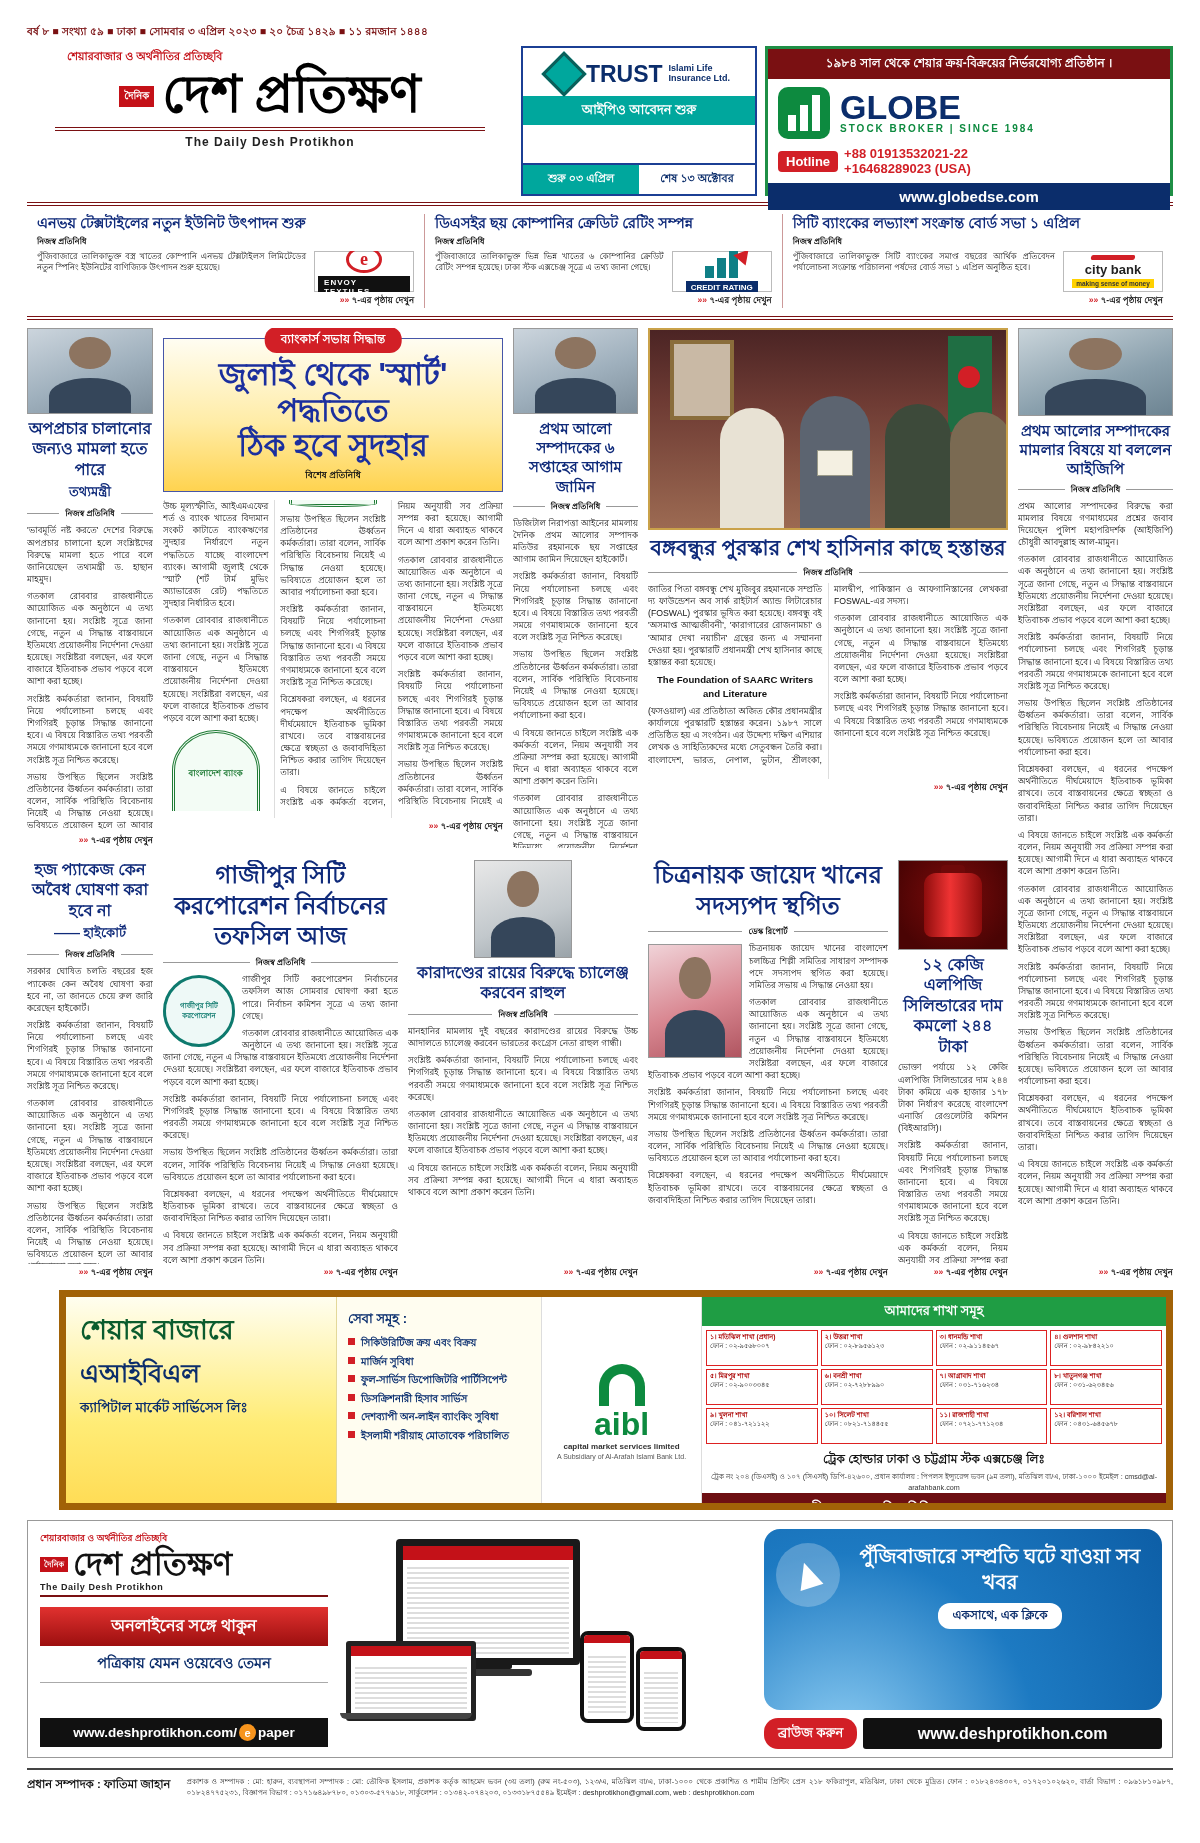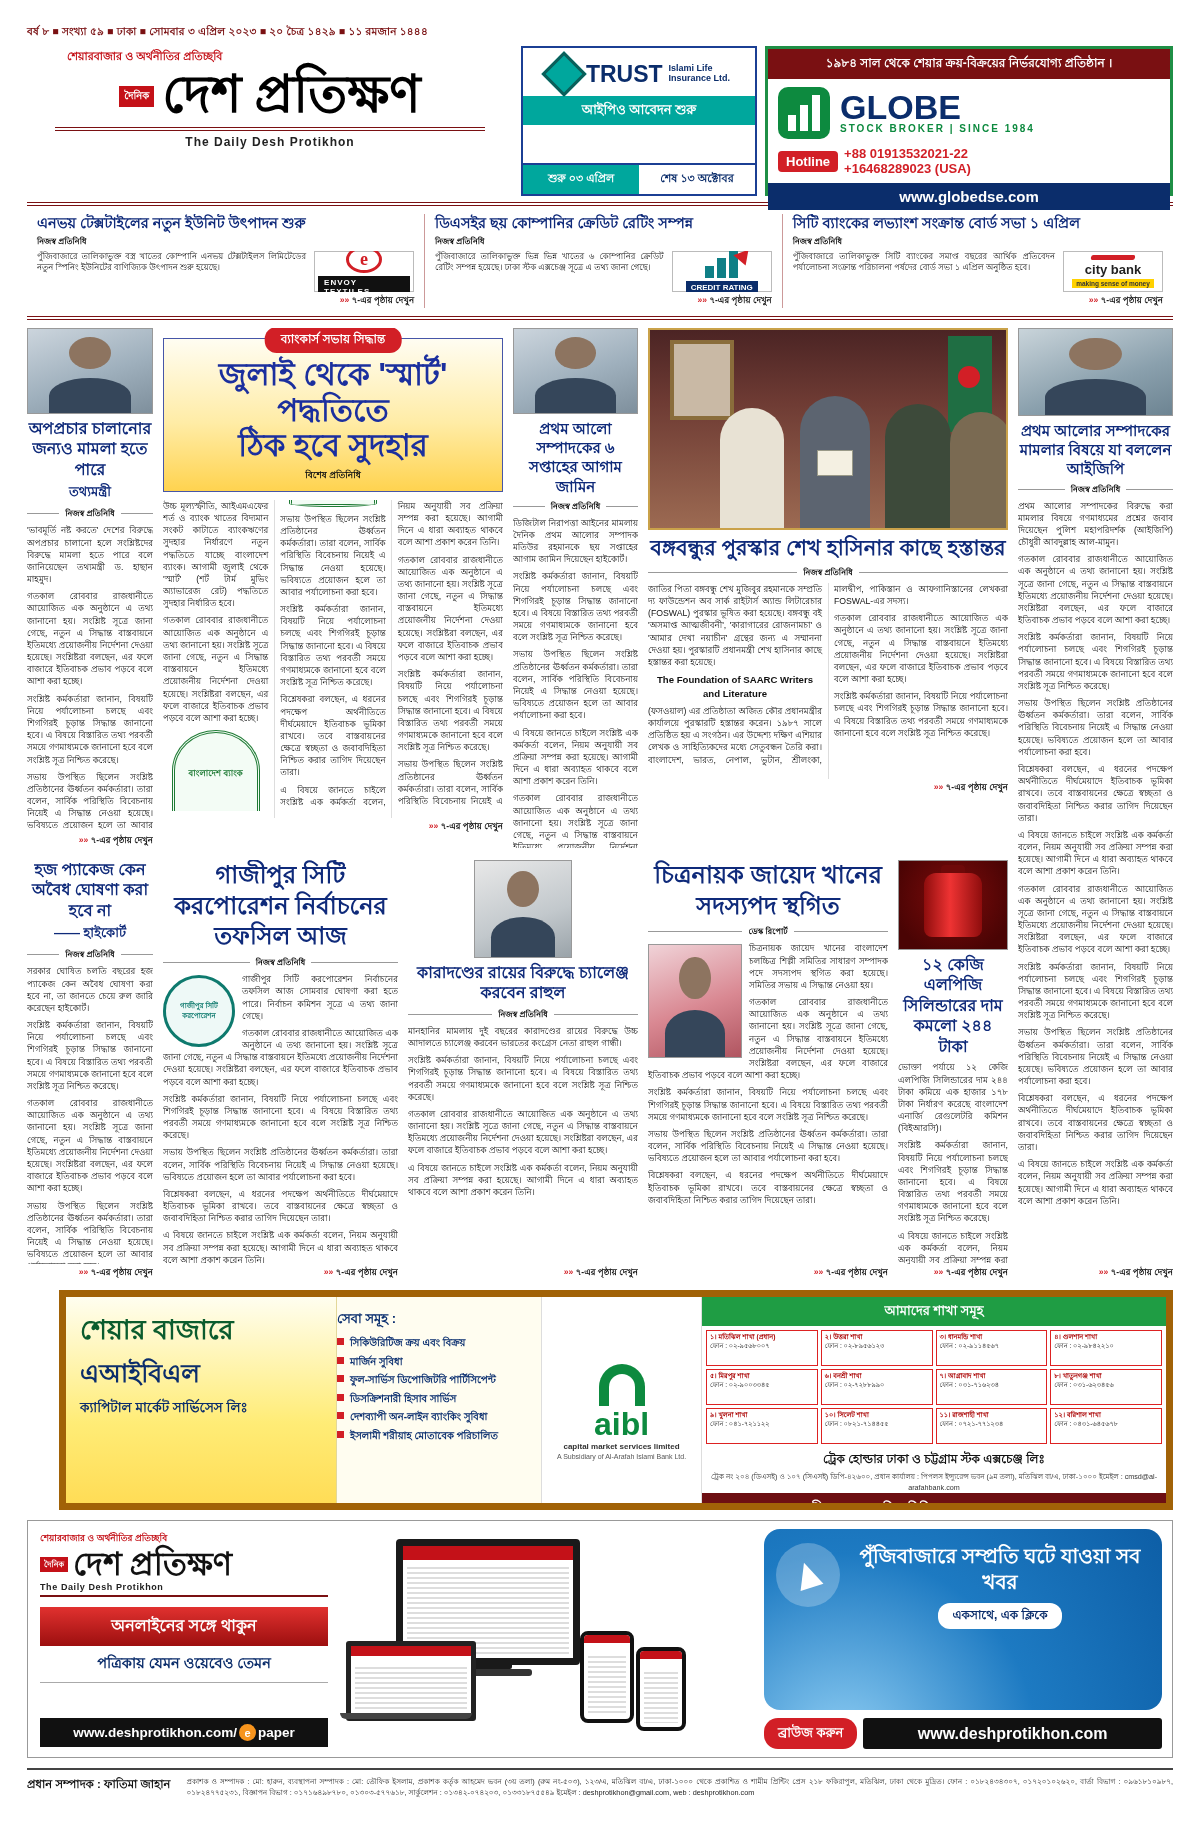--- a/index.html
+++ b/index.html
@@ -113,21 +113,21 @@
   .cyl{position:absolute;left:50%;top:12px;transform:translateX(-50%);width:58px;height:64px;
     background:linear-gradient(90deg,#8e0d0d,#ef3333 45%,#8e0d0d);border-radius:12px 12px 8px 8px;}
   .cyl::before{content:"";position:absolute;top:-8px;left:17px;width:24px;height:8px;background:#6e0909;border-radius:4px 4px 0 0;}
   
   .aibl{border:7px solid #a16207;margin-top:10px;height:220px;display:grid;grid-template-columns:270px 205px 160px 1fr;box-sizing:border-box;overflow:hidden;margin-left:32px;}
   .ay{background:linear-gradient(180deg,#fffef0 0%,#ffec76 55%,#ffd84d 100%);padding:12px 14px;box-sizing:border-box;}
   .ay-h{color:#0b5c2e;font-size:27px;font-weight:bold;}
   .ay-p{color:#143a8c;font-size:12.5px;font-weight:bold;line-height:1.55;margin:8px 0;}
   .ay-b1{color:#0b2d6b;font-size:25px;font-weight:bold;}
   .ay-b2{color:#0b2d6b;font-size:13.5px;font-weight:bold;}
-  .svc{background:#fffdf0;padding:12px 0;box-sizing:border-box;border-left:1px solid #e3d89a;}
+  .svc{background:#fffdf0;padding:12px 11px;box-sizing:border-box;border-left:1px solid #e3d89a;}
   .svc-h{color:#092d6e;font-size:13px;font-weight:bold;margin-bottom:6px;}
   .svc-item{display:flex;gap:6px;align-items:flex-start;color:#092d6e;font-size:10px;font-weight:bold;line-height:1.35;margin-bottom:5px;}
   .sq{width:7px;height:7px;background:#d21f26;flex:none;margin-top:2px;}
   .albox{display:flex;flex-direction:column;align-items:center;justify-content:center;border-left:1px solid #ddd;padding:8px;box-sizing:border-box;text-align:center;}
   .arch{width:46px;height:42px;background:#0d8a3f;border-radius:23px 23px 0 0;position:relative;}
   .arch::after{content:"";position:absolute;left:10px;top:10px;right:10px;bottom:0;background:#fff;border-radius:14px 14px 0 0;}
   .al-name{font-size:32px;font-weight:bold;color:#0d8a3f;line-height:1;margin-top:2px;}
   .al-s1{font-size:8px;font-weight:bold;color:#333;margin-top:2px;}
   .al-s2{font-size:7px;color:#555;margin-top:2px;}
   .brn{display:flex;flex-direction:column;border-left:1px solid #ddd;box-sizing:border-box;}

